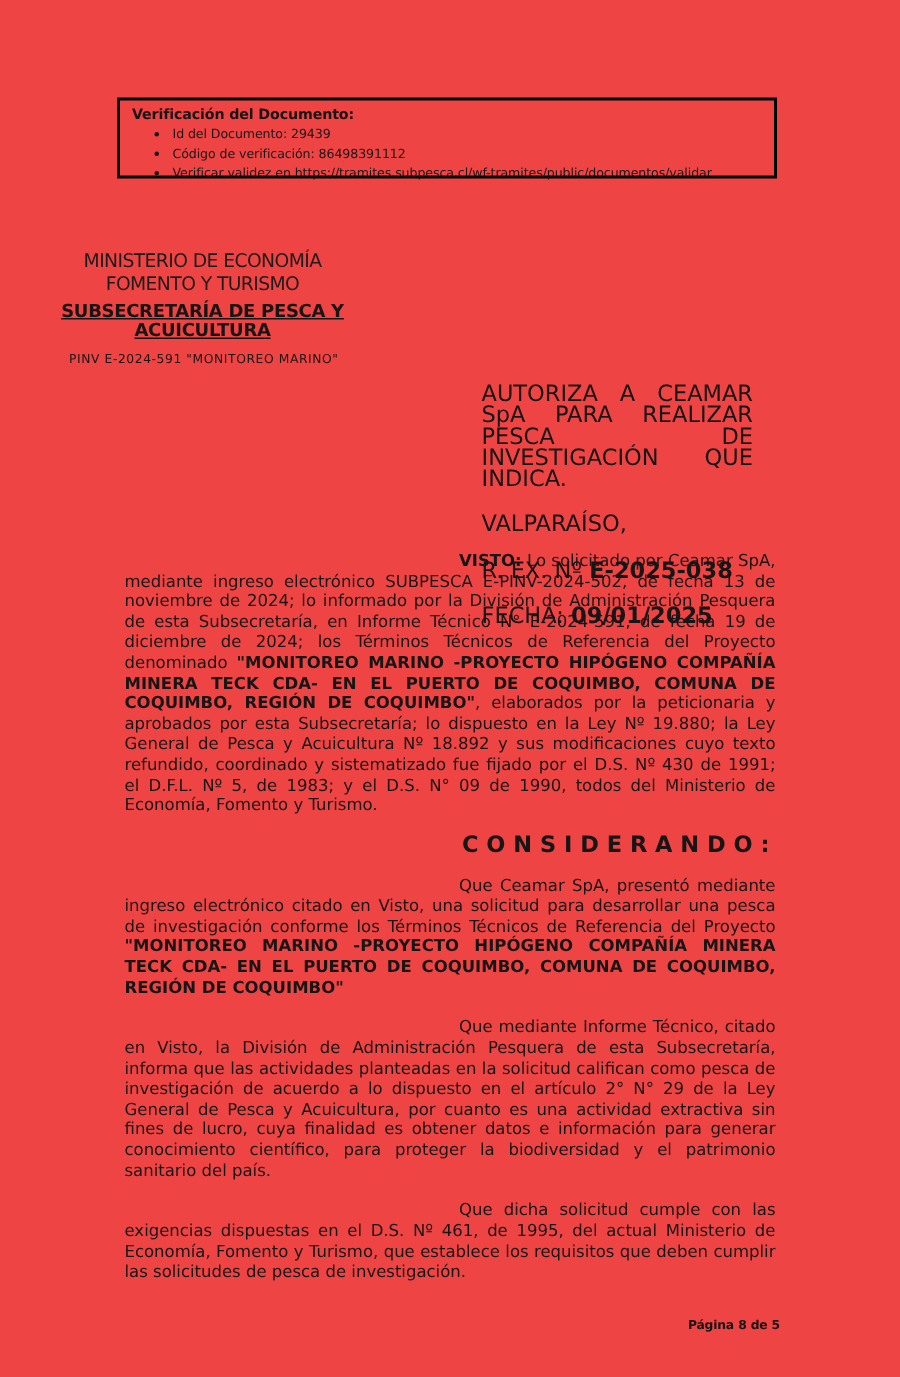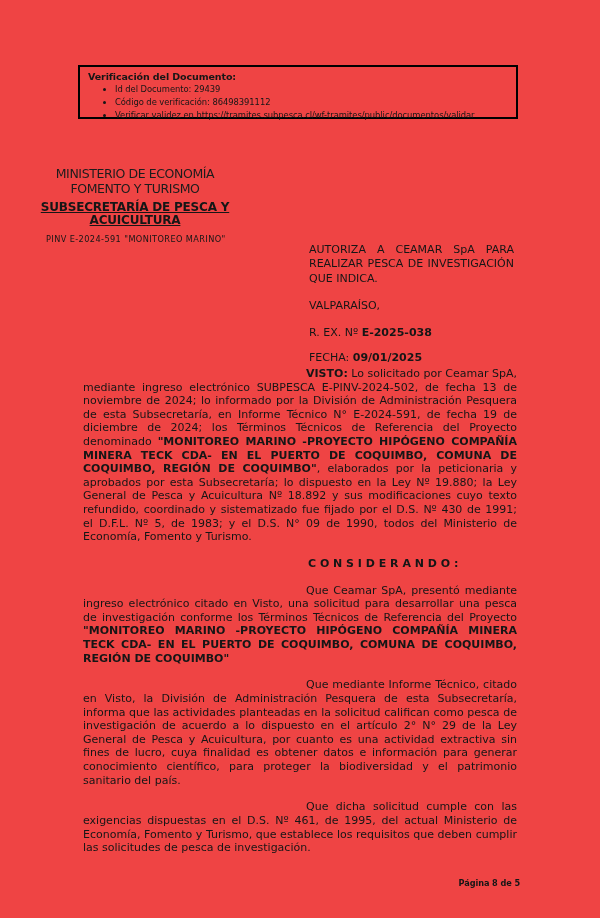--- a/index.html
+++ b/index.html
@@ -24,34 +24,34 @@
   
   .letterhead{position:absolute;left:29px;top:147px;width:212px;text-align:center;}
   .ministry{font-size:12.5px;line-height:14.5px;letter-spacing:-0.4px;color:#1c1c1c;margin-top:20px;}
   .dept{margin-top:5px;font-size:12px;font-weight:bold;text-decoration:underline;
         line-height:12.5px;letter-spacing:-0.2px;}
   .file-ref{margin-top:8px;font-size:8.2px;letter-spacing:0.4px;text-align:left;
         padding-left:17px;white-space:nowrap;}
 
   
   .res-header{position:absolute;left:305px;top:239px;width:213px;}
-  .res-header p{margin:4px;font-size:11px;line-height:14.3px;}
+  .res-header p{margin:16px;font-size:15px;line-height:14.3px;}
   .subject{text-align:justify;}
   .city{margin-top:13px !important;}
   .rex{margin-top:13px !important;}
   .fecha{margin-top:11px !important;}
 
   
   .doc-body{
     position:absolute;left:83px;top:367px;width:434px;
     font-size:11px;line-height:13.6px;text-align:justify;
   }
   .doc-body p{margin:0 0 13.2px 0;text-indent:223px;}
   .considerando{
-    font-weight:bold;font-size:11px;margin:7px 0 13.2px 0;padding-left:225px;
+    font-weight:bold;font-size:15px;margin:7px 0 13.2px 0;padding-left:225px;
     white-space:nowrap;
   }
 
   .footer{
     position:absolute;right:80px;top:878px;
     font-size:8.2px;font-weight:bold;letter-spacing:-0.1px;
   }
 </style>
 </head>
 <body>

